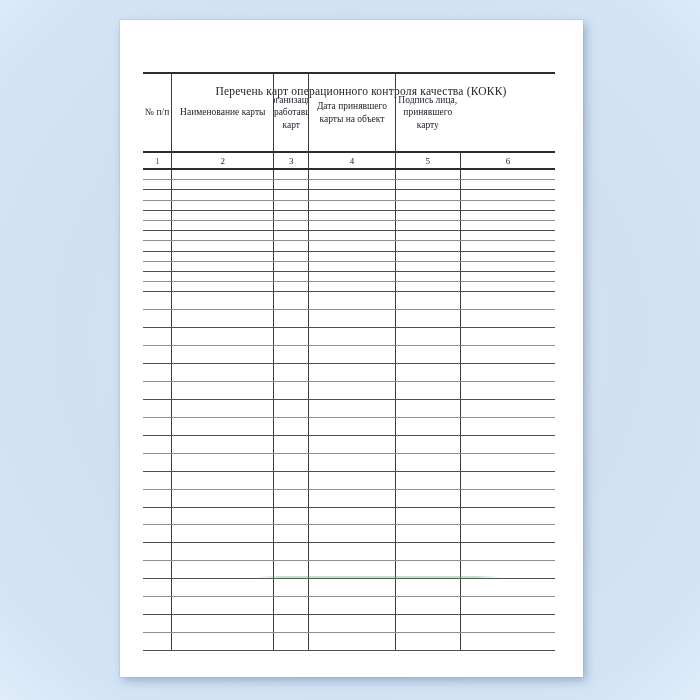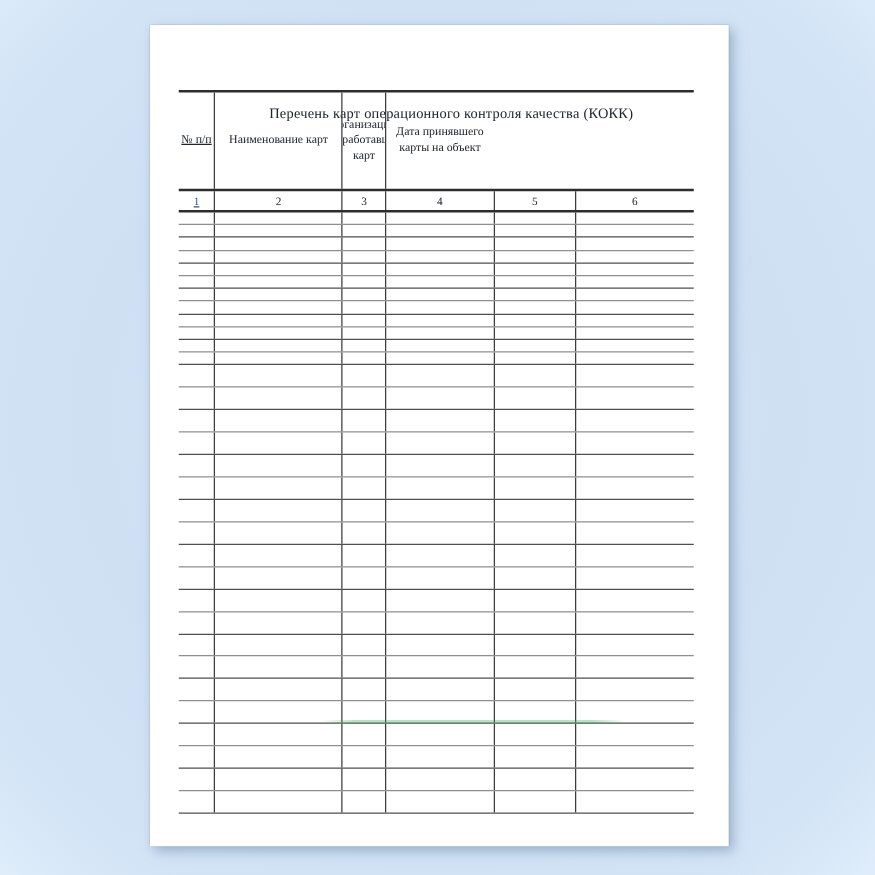--- a/index.html
+++ b/index.html
@@ -27,21 +27,21 @@
   .tbl{
     position:absolute; left:23px; top:52px; width:412px;
     border-top:2px solid var(--border-dark);
   }
   .grid-row{display:grid; width:100%;}
   .cell{
     border-left:1px solid var(--vline);
     display:flex; align-items:center; justify-content:center;
     text-align:center; color:var(--text); overflow:hidden;
   }
-  .cell:first-child{border-left:none;text-decoration:underline;}
+  .cell:first-child{border-left:none;}
   .header-row{height:79px; border-bottom:2px solid var(--border-dark);}
   .header-row .cell{font-size:9.5px; line-height:1.3; padding:0 2px;}
   .numbers-row{height:17px; border-bottom:2px solid var(--border-dark);}
   .numbers-row .cell{font-size:9px;}
   .numbers-row .cell.accent{color:var(--number-accent);}
   .body-row{border-bottom:1px solid var(--border-light);}
   .body-row.line-dark{border-bottom-color:var(--border-mid);}
   .body-row.dense{height:10.2px;}
   .body-row.sparse{height:17.95px;}
   .watermark{
@@ -57,27 +57,30 @@
 
   <div class="doc-title">Перечень карт операционного контроля качества (КОКК)</div>
 
   <div class="tbl">
 
     <div class="grid-row header-row" style="grid-template-columns: 6.9% 24.7% 8.5% 21% 15.8% 23.1%;">
       <div class="cell">
           <span>№ п/п</span>
         </div>
       <div class="cell">
-          <span>Наименование карт</span>
+          <span>Наименование карты</span>
         </div>
       <div class="cell">
           <span>Организация, разработавшая карт</span>
         </div>
       <div class="cell">
           <span>Дата принявшего карты на объект</span>
+        </div>
+      <div class="cell">
+          <span>Подпись лица, принявшего карту</span>
         </div>
     </div>
 
     <div class="grid-row numbers-row" style="grid-template-columns: 6.9% 24.7% 8.5% 21% 15.8% 23.1%;">
       <div class="cell accent">1</div>
       <div class="cell">2</div>
       <div class="cell">3</div>
       <div class="cell">4</div>
       <div class="cell">5</div>
       <div class="cell">6</div>

